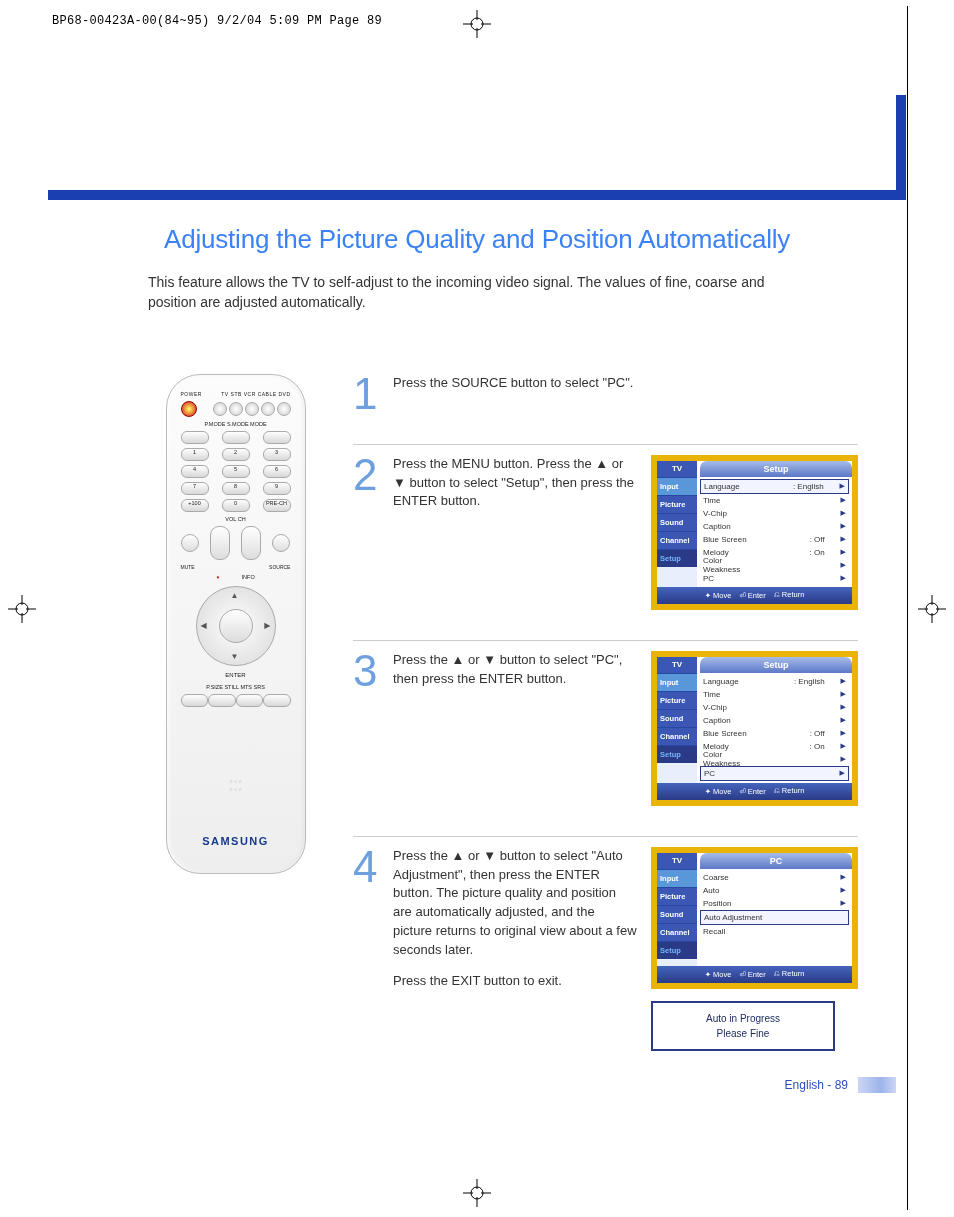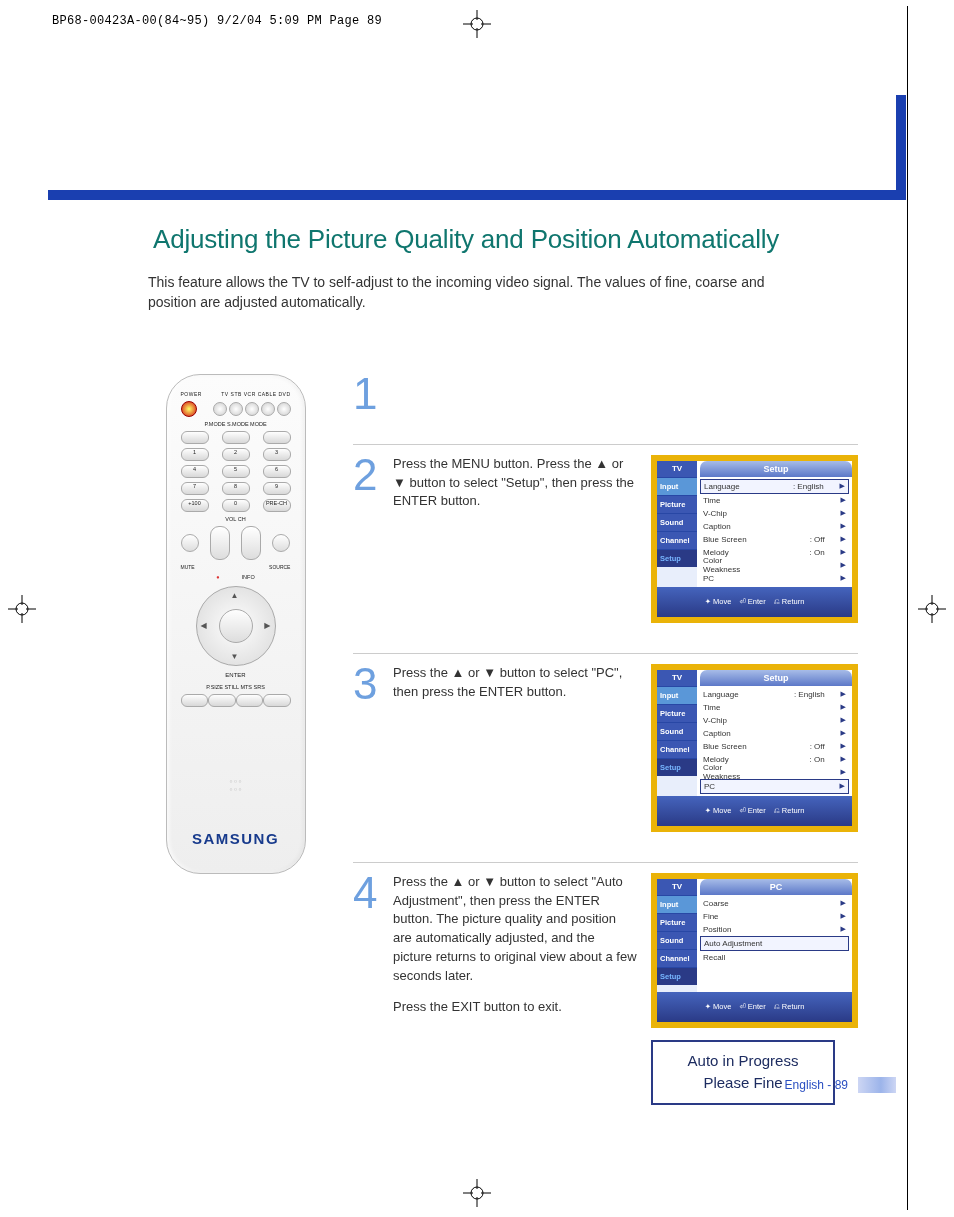--- a/index.html
+++ b/index.html
@@ -77,24 +77,24 @@
 
   .content {
     position: absolute;
     top: 224px;
     left: 148px;
     width: 710px;
   }
   .title {
     font-size: 26px;
     font-weight: 400;
-    color: #0f766e;
+    color: #3b82f6;
     letter-spacing: -.2px;
     font-stretch: condensed;
-    margin: 0 0 18px 5px;
+    margin: 0 0 18px 16px;
   }
   .intro {
     font-size: 14px;
     color: #333;
     line-height: 1.4;
     margin: 0 0 62px 0;
     max-width: 640px;
   }
 
   .cols {
@@ -145,21 +145,21 @@
     margin: 6px auto;
     position:relative;
   }
   .remote .nav-circle:before{
     content:"";position:absolute;inset:22px;border-radius:50%;
     background:linear-gradient(#fefefe,#ddd);border:1px solid #aaa;
   }
   .remote .nav-circle .arrow{position:absolute;color:#555;font-size:8px;}
   .remote .brand {
     position:absolute; bottom:26px; left:0; right:0;
-    font-family: Arial; font-size:15px; font-weight:bold;
+    font-family: Arial; font-size:11px; font-weight:bold;
     color:#173a8c; letter-spacing:1.5px; text-align:center;
   }
   .remote .dots { position:absolute; bottom:80px; left:0; right:0; text-align:center; font-size:5px; color:#999; line-height:1.6;}
 
   
   .step {
     display: flex;
     align-items: flex-start;
     gap: 10px;
     margin-bottom: 30px;
@@ -236,32 +236,32 @@
   }
   .osd-row{
     display:flex; align-items:center; height:13px;
     font-size:8px; padding:0 3px;gap:16px;
   }
   .osd-row.highlight{ border:1px solid #2a3a86; background:#f2f4ff;}
   .osd-row .lbl{flex:1;}
   .osd-row .val{width:55px;text-align:right;}
   .osd-row .arr{ color:#2a3a86; font-size:7px;}
   .osd-foot{
-    height:30px;
+    height:17px;
     background: linear-gradient(#4564bd,#2a3a86);
     color:#fff; font-size:7.5px;
     display:flex;align-items:center;justify-content:center;
     gap:8px;
   }
 
   .wait-box{
     width:180px; margin:12px 0 0;
     border:2px solid #2a3a86;
     text-align:center;
-    font-size:15px;
+    font-size:10px;
     padding:8px 0;
     color:#1d2c60;
     line-height:1.5;
   }
 
   .footer{
     position:absolute;
     right: 58px;
     bottom: 124px;
     font-size: 12px;
@@ -402,20 +402,23 @@
             </div>
           <div class="dots">○ ○ ○<br>○ ○ ○</div>
           <div class="brand">SAMSUNG</div>
         </div>
       </div>
 
       <div class="right-col">
 
         <div class="step">
           <div class="step-num">1</div>
+          <div class="step-body">
+            <div class="step-text">Press the SOURCE button to select "PC".</div>
+          </div>
         </div>
 
         <div class="step">
           <div class="step-num">2</div>
           <div class="step-body">
             <div class="step-text">Press the MENU button. Press the ▲ or ▼ button to select "Setup", then press the ENTER button.</div>
             <div class="osd">
               <div class="osd-head">
                 <div class="tv">TV</div>
                 <div class="title-bar">Setup</div>
@@ -599,21 +602,21 @@
                     <div class="tab setup">
                         <span>Setup</span>
                       </div>
                   </div>
                   <div class="osd-main">
                     <div class="osd-row">
                         <span class="lbl">Coarse</span>
                         <span class="arr">▶</span>
                       </div>
                     <div class="osd-row">
-                        <span class="lbl">Fine</span>
+                        <span class="lbl">Auto</span>
                         <span class="arr">▶</span>
                       </div>
                     <div class="osd-row">
                         <span class="lbl">Position</span>
                         <span class="arr">▶</span>
                       </div>
                     <div class="osd-row highlight">
                         <span class="lbl">Auto Adjustment</span>
                       </div>
                     <div class="osd-row">

